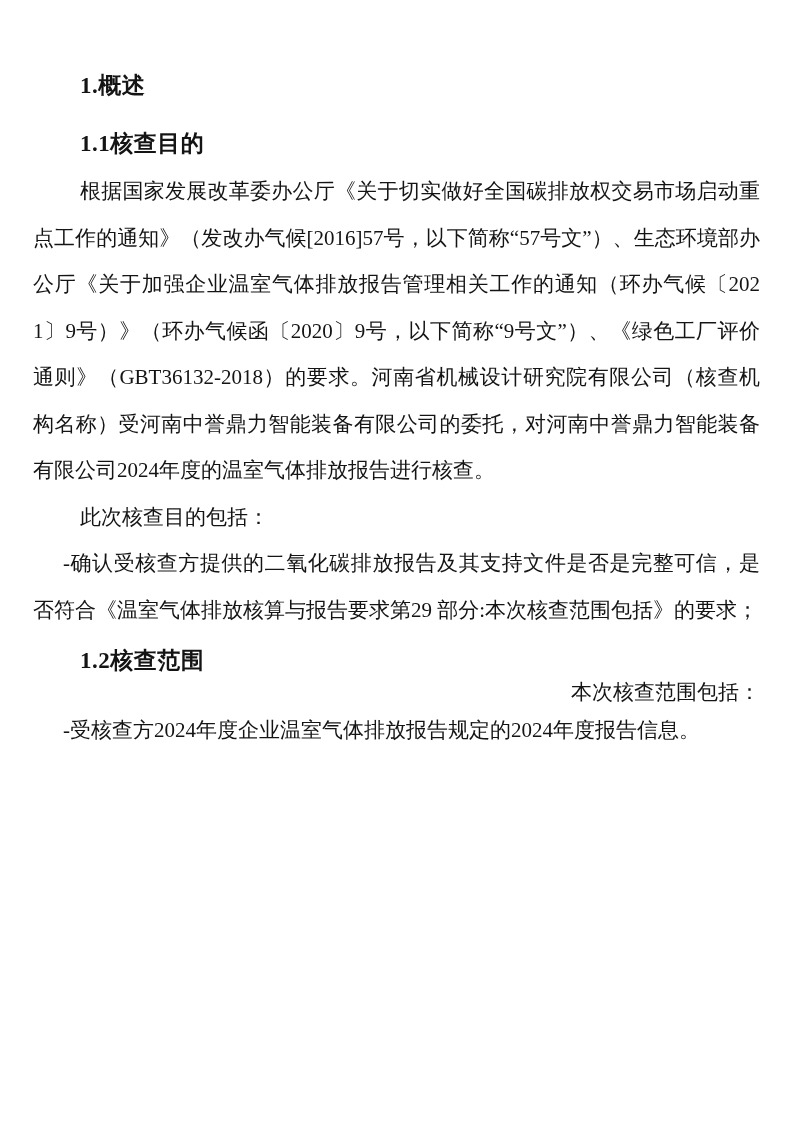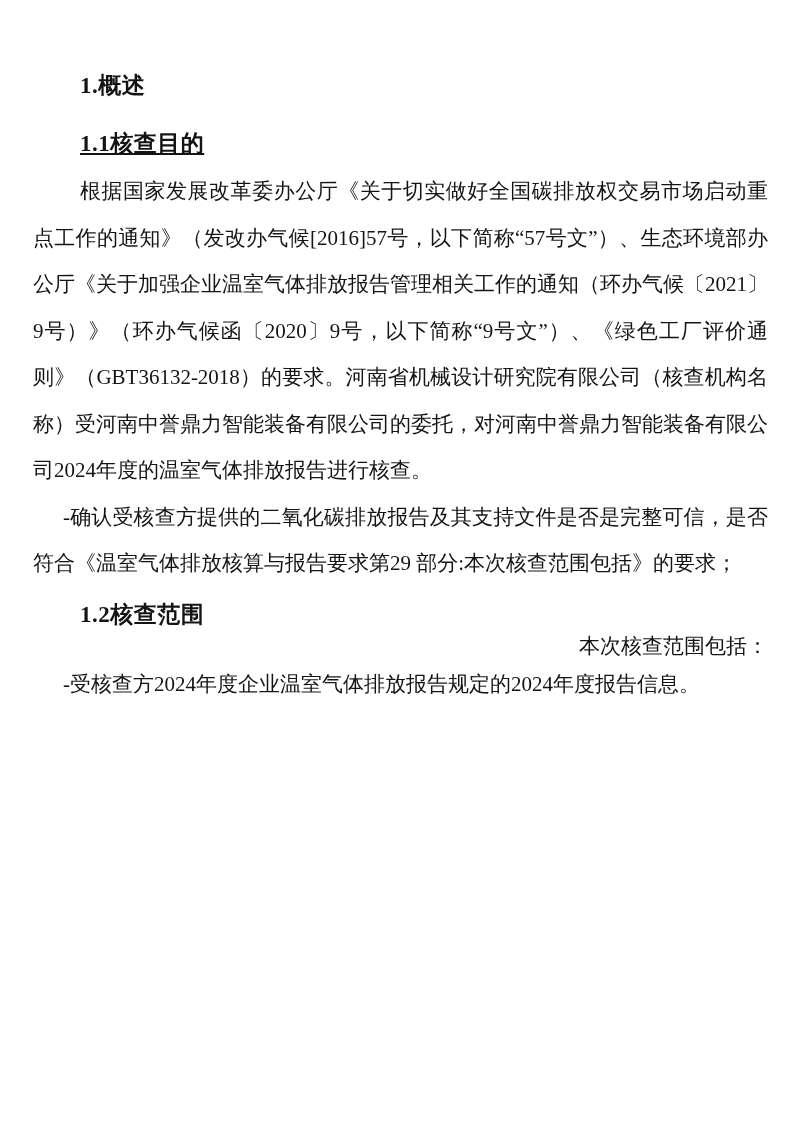--- a/index.html
+++ b/index.html
@@ -8,30 +8,30 @@
     height: 1141px;
     background: #ffffff;
     color: #141414;
     font-family: "Liberation Serif", "DejaVu Serif", serif;
     overflow: hidden;
   }
   .page {
     box-sizing: border-box;
     width: 800px;
     height: 1141px;
-    padding: 70px 32px 0 33px;
+    padding: 70px 40px 0 33px;
   }
   .heading {
     font-size: 23px;
     line-height: 32px;
     font-weight: bold;
     margin: 0 0 0 47px;
     letter-spacing: 0.5px;
   }
-  .heading.h-purpose { margin-top: 26px; text-decoration: underline; }
+  .heading.h-purpose { margin-top: 26px; }
   .heading.h-scope   { margin-top: 12px; }
   .para {
     margin: 0;
     font-size: 21px;
     line-height: 46.5px;
     text-align: justify;
     word-break: break-all;
   }
   .para.first-after-heading { margin-top: 8px; }
   .indent { text-indent: 47px; }
@@ -47,20 +47,21 @@
 <body>
 
 <div class="page">
 
   <div class="heading h-overview">1.概述</div>
 
   <div class="heading h-purpose">1.1核查目的</div>
 
   <p class="para indent first-after-heading">根据国家发展改革委办公厅《关于切实做好全国碳排放权交易市场启动重点工作的通知》（发改办气候[2016]57号，以下简称“57号文”）、生态环境部办公厅《关于加强企业温室气体排放报告管理相关工作的通知（环办气候〔2021〕9号）》（环办气候函〔2020〕9号，以下简称“9号文”）、《绿色工厂评价通则》（GBT36132-2018）的要求。河南省机械设计研究院有限公司（核查机构名称）受河南中誉鼎力智能装备有限公司的委托，对河南中誉鼎力智能装备有限公司2024年度的温室气体排放报告进行核查。</p>
 
+  <p class="para indent">此次核查目的包括：</p>
 
   <p class="para dash-indent">-确认受核查方提供的二氧化碳排放报告及其支持文件是否是完整可信，是否符合《温室气体排放核算与报告要求第29 部分:本次核查范围包括》的要求；</p>
 
 
   <div class="heading h-scope">1.2核查范围</div>
 
   <p class="para tight">本次核查范围包括：</p>
 
 
   <p class="para dash-indent">-受核查方2024年度企业温室气体排放报告规定的2024年度报告信息。</p>

